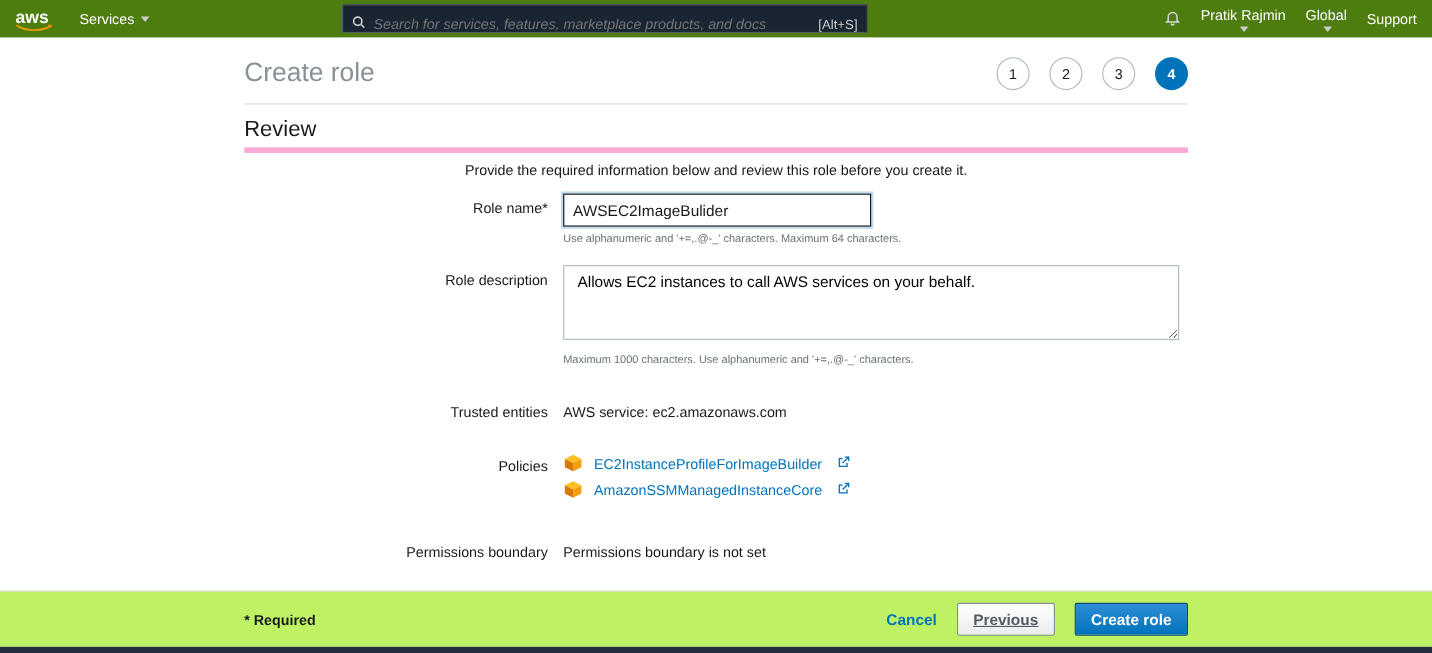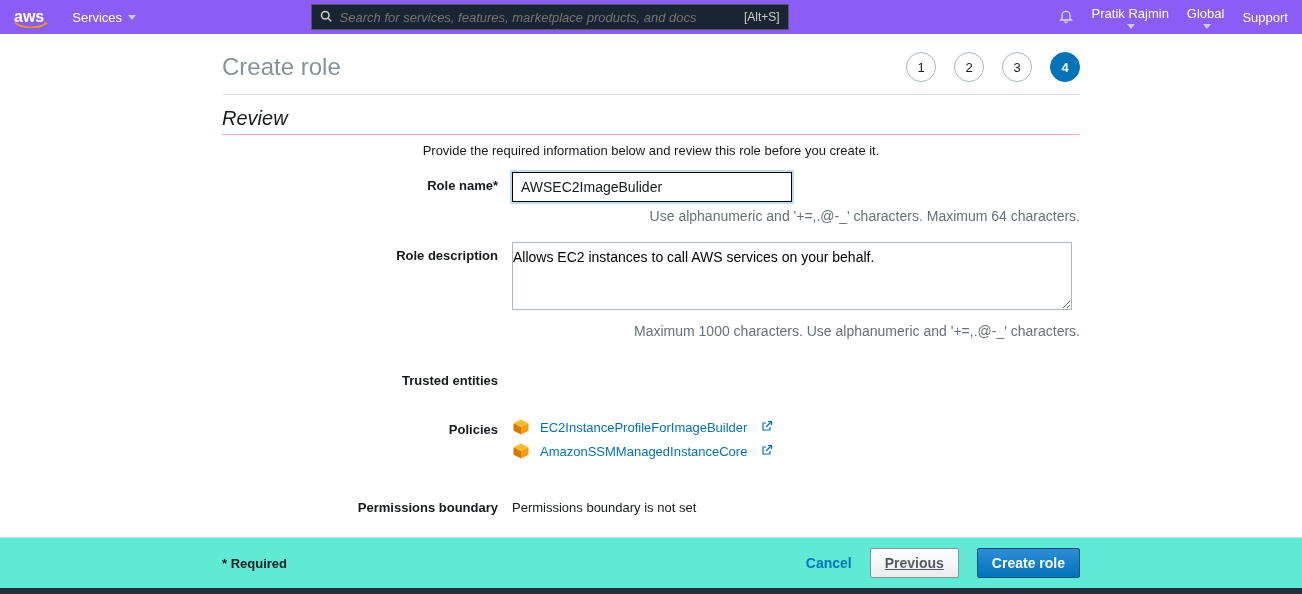--- a/index.html
+++ b/index.html
@@ -7,21 +7,21 @@
     font-family: "Amazon Ember", "Helvetica Neue", Arial, sans-serif;
     font-size: 14px;
     color: #16191f;
     background: #fff;
     width: 1302px;
     height: 594px;
     overflow: hidden;
   }
   
   .topnav {
-    background: #8b5cf6;
+    background: #4d7c0f;
     height: 34px;
     display: flex;
     align-items: center;
     color: #fff;
     padding: 0 14px;
     font-size: 13px;
   }
   .logo {
     color: #fff;
     font-weight: 700;
@@ -50,21 +50,21 @@
     border-right: 4px solid transparent;
     border-top: 5px solid #ccc;
     display: inline-block;
     margin-left: 2px;
   }
   .search-wrap {
     margin-left: auto;
     margin-right: auto;
     position: relative;
     display: flex;
-    align-items: center;
+    align-items: flex-end;
     border: 1px solid #545b64;
     background: #1a2533;
     height: 26px;
     width: 478px;
     padding: 0 8px;
   }
   .search-icon { color:#ccc; font-size:12px; margin-right:8px; }
   .search-input {
     background: transparent;
     border: none;
@@ -125,67 +125,65 @@
     border-color: #0073bb;
     color: #fff;
     font-weight: 700;
   }
   .section-title {
     font-size: 20px;
     font-weight: 400;
     margin-top: 12px;
   }
   .subtitle-line {
-    border-bottom: 1px solid #f9a8d4;
+    border-bottom: 5px solid #f9a8d4;
     padding-bottom: 4px;
-    font-style: italic;
   }
   .section-desc {
     font-size: 13px;
     color: #16191f;
     margin-top: 8px;
     text-align: center;
   }
   .form-row {
     display: flex;
     margin-top: 14px;
   }
   .form-label {
     width: 290px;
     text-align: right;
     font-size: 13px;
-    font-weight: 700;
+    font-weight: 400;
     padding-right: 14px;
     padding-top: 6px;
     color:#16191f;
   }
   .form-value {
     flex: 1;
     font-size: 13px;
   }
   .text-input {
     width: 280px;
     height: 30px;
     border: 1px solid #000000;
     outline: 2px solid rgba(0,115,187,0.25);
     padding: 4px 8px;
     font-size: 14px;
     color:#16191f;
   }
   .hint {
-    font-size: 14px;
+    font-size: 10px;
     color: #687078;
     margin-top: 6px;
-    text-align: right;
   }
   .textarea {
     width: 560px;
     height: 68px;
     border: 1px solid #aab7b8;
-    padding: 6px 0;
+    padding: 6px 12px;
     font-size: 14px;
     font-family: inherit;
     resize: both;
   }
   .static-val { padding-top:6px; }
   .policy-row {
     display: flex;
     align-items: center;
     gap: 10px;
     margin-bottom: 6px;
@@ -207,21 +205,21 @@
     font-style: italic;
     color:#545b64;
     font-size: 13px;
     margin-top: 42px;
   }
   
   .footer {
     width:100%;
     border-top: 1px solid #d5dbdb;
     margin-top: 12px;
-    background:#5eead4;
+    background:#bef264;
     position: absolute;
     bottom: 6px;
     left:0;
   }
   .footer-inner {
     width: 858px;
     margin: 0 auto;
     display:flex;
     align-items:center;
     padding: 10px 0;
@@ -344,20 +342,21 @@
   <div class="form-row" style="margin-top:18px;">
     <div class="form-label">Role description</div>
     <div class="form-value">
       <textarea class="textarea" style="">Allows EC2 instances to call AWS services on your behalf.</textarea>
       <div class="hint" style="margin-top:10px;">Maximum 1000 characters. Use alphanumeric and '+=,.@-_' characters.</div>
     </div>
   </div>
 
   <div class="form-row" style="margin-top:28px;">
     <div class="form-label">Trusted entities</div>
+    <div class="form-value static-val">AWS service: ec2.amazonaws.com</div>
   </div>
 
   <div class="form-row" style="margin-top:28px;">
     <div class="form-label">Policies</div>
     <div class="form-value" style="padding-top:2px;">
       <div class="policy-row">
         <svg class="policy-icon" viewBox="0 0 24 24">
           <polygon points="12,2 22,7 12,12 2,7" fill="#fbbf24"></polygon>
           <polygon points="2,7 12,12 12,22 2,17" fill="#d97706"></polygon>
           <polygon points="22,7 12,12 12,22 22,17" fill="#f59e0b"></polygon>

